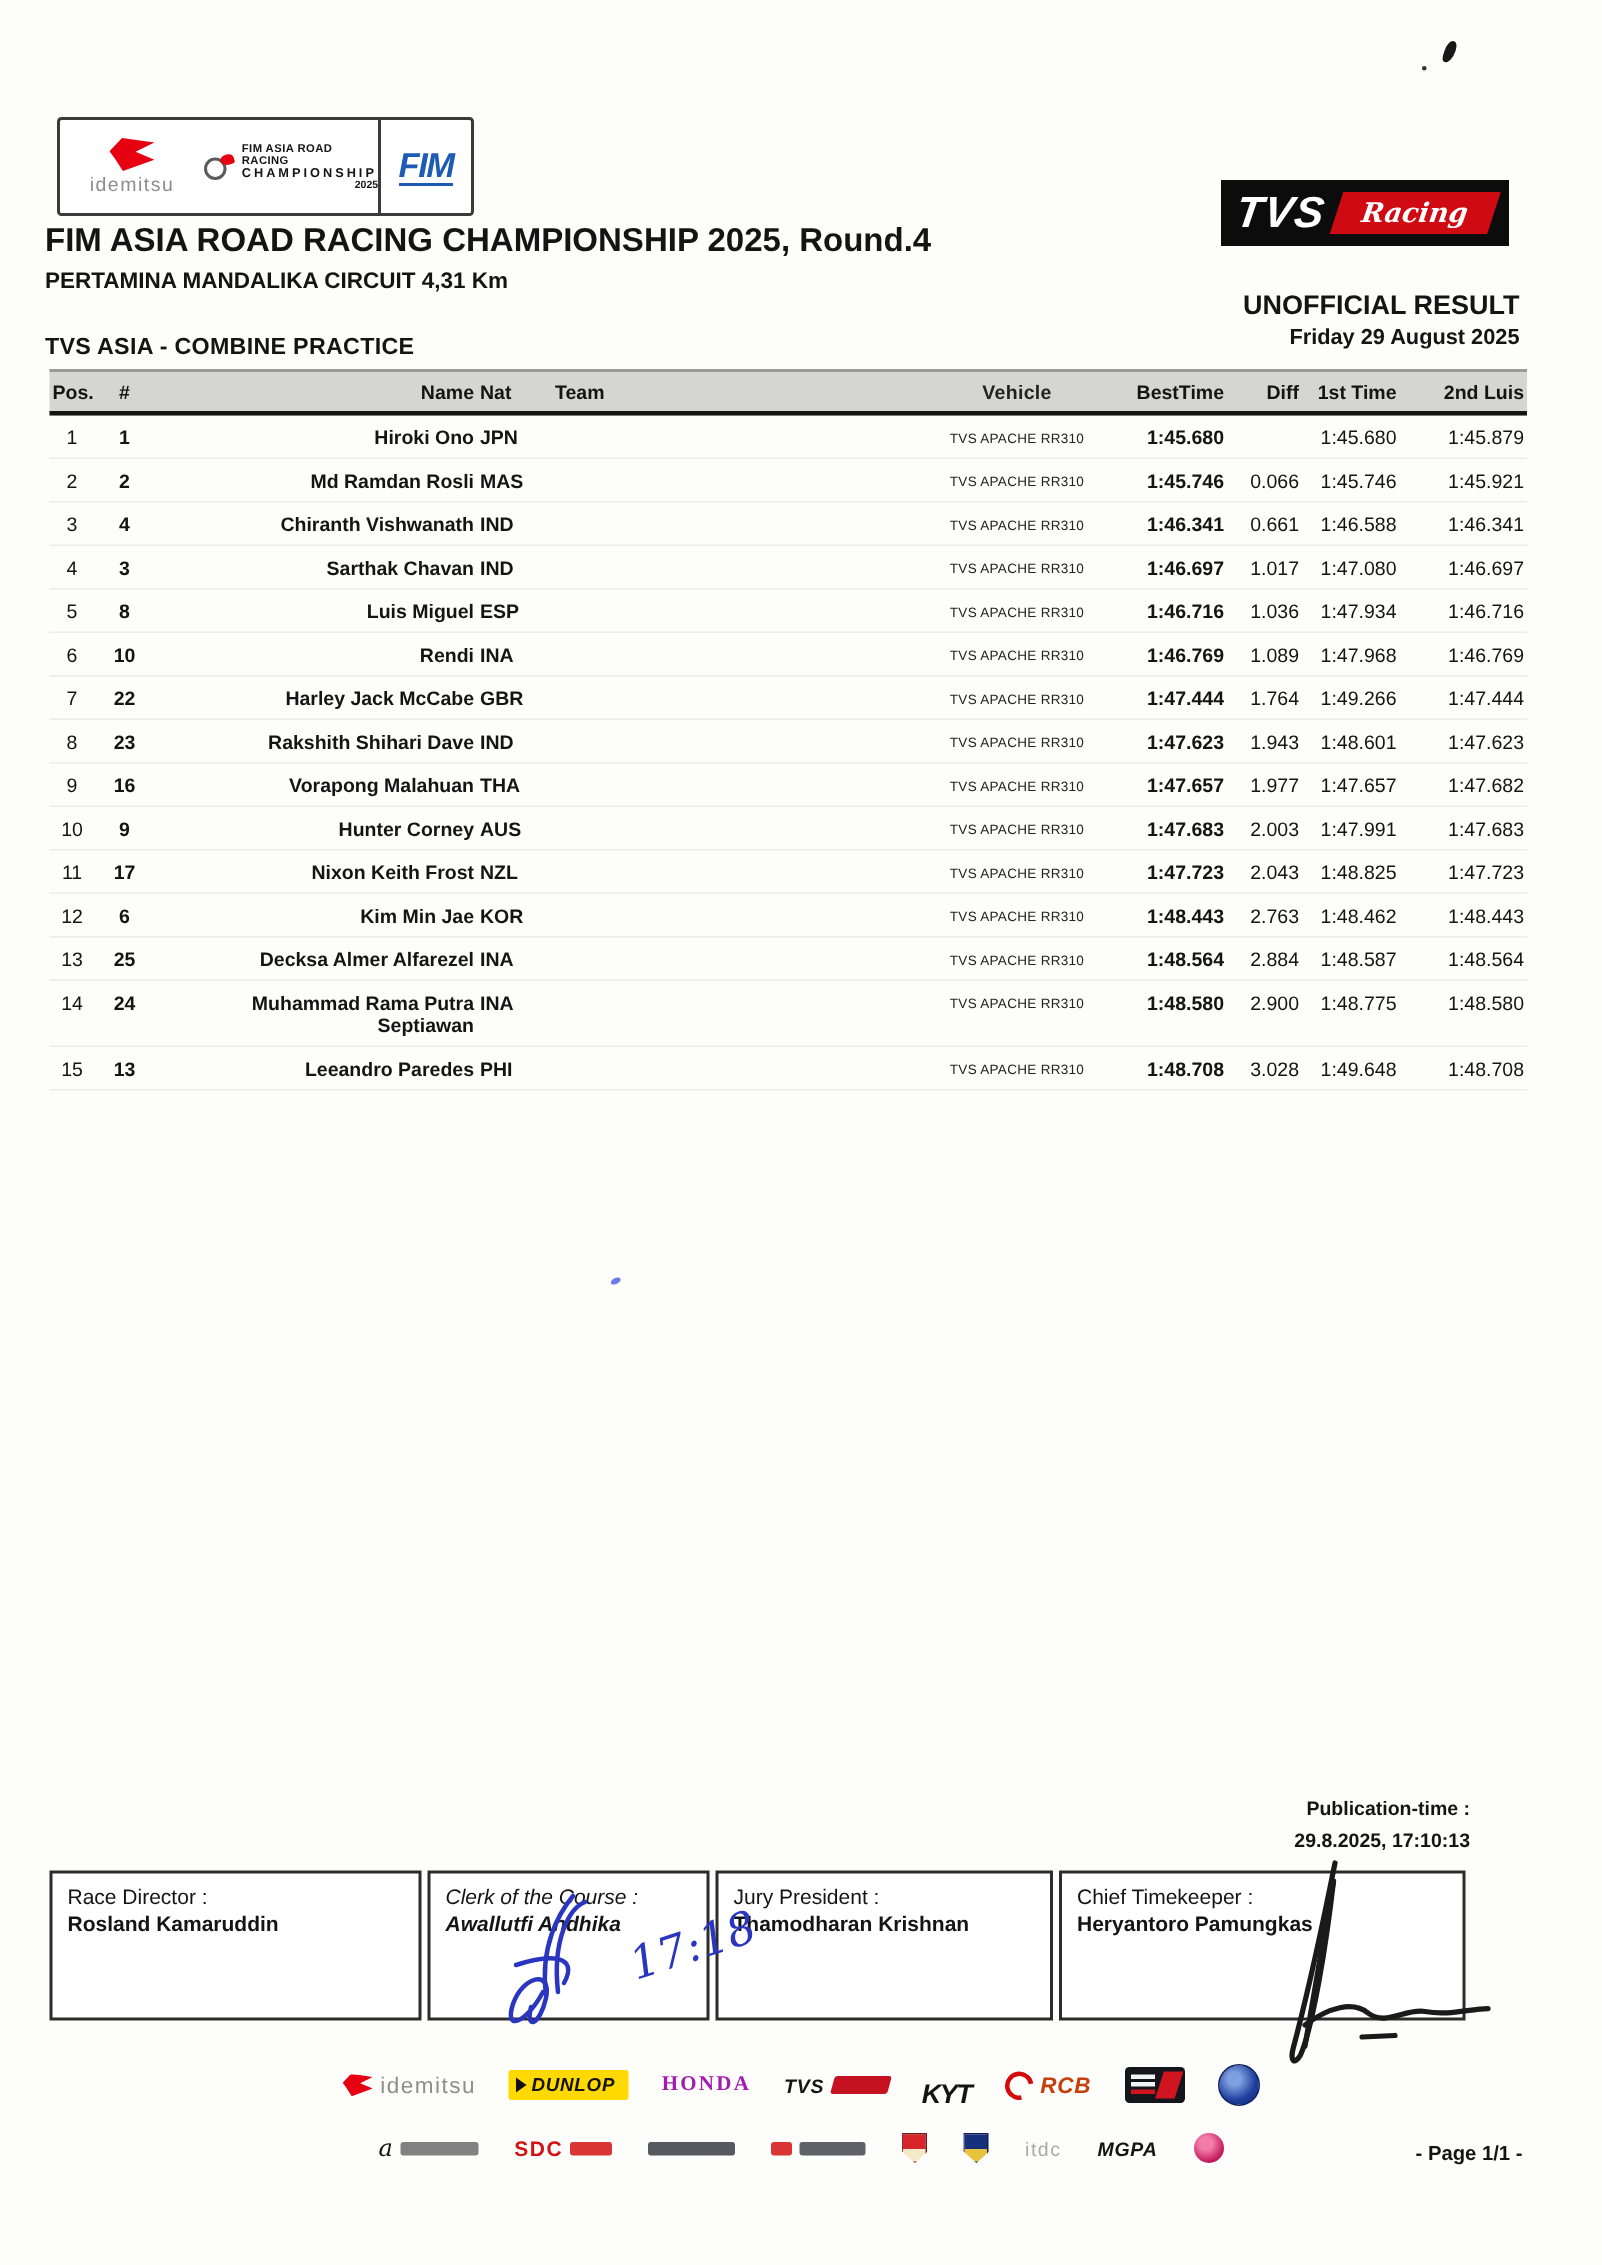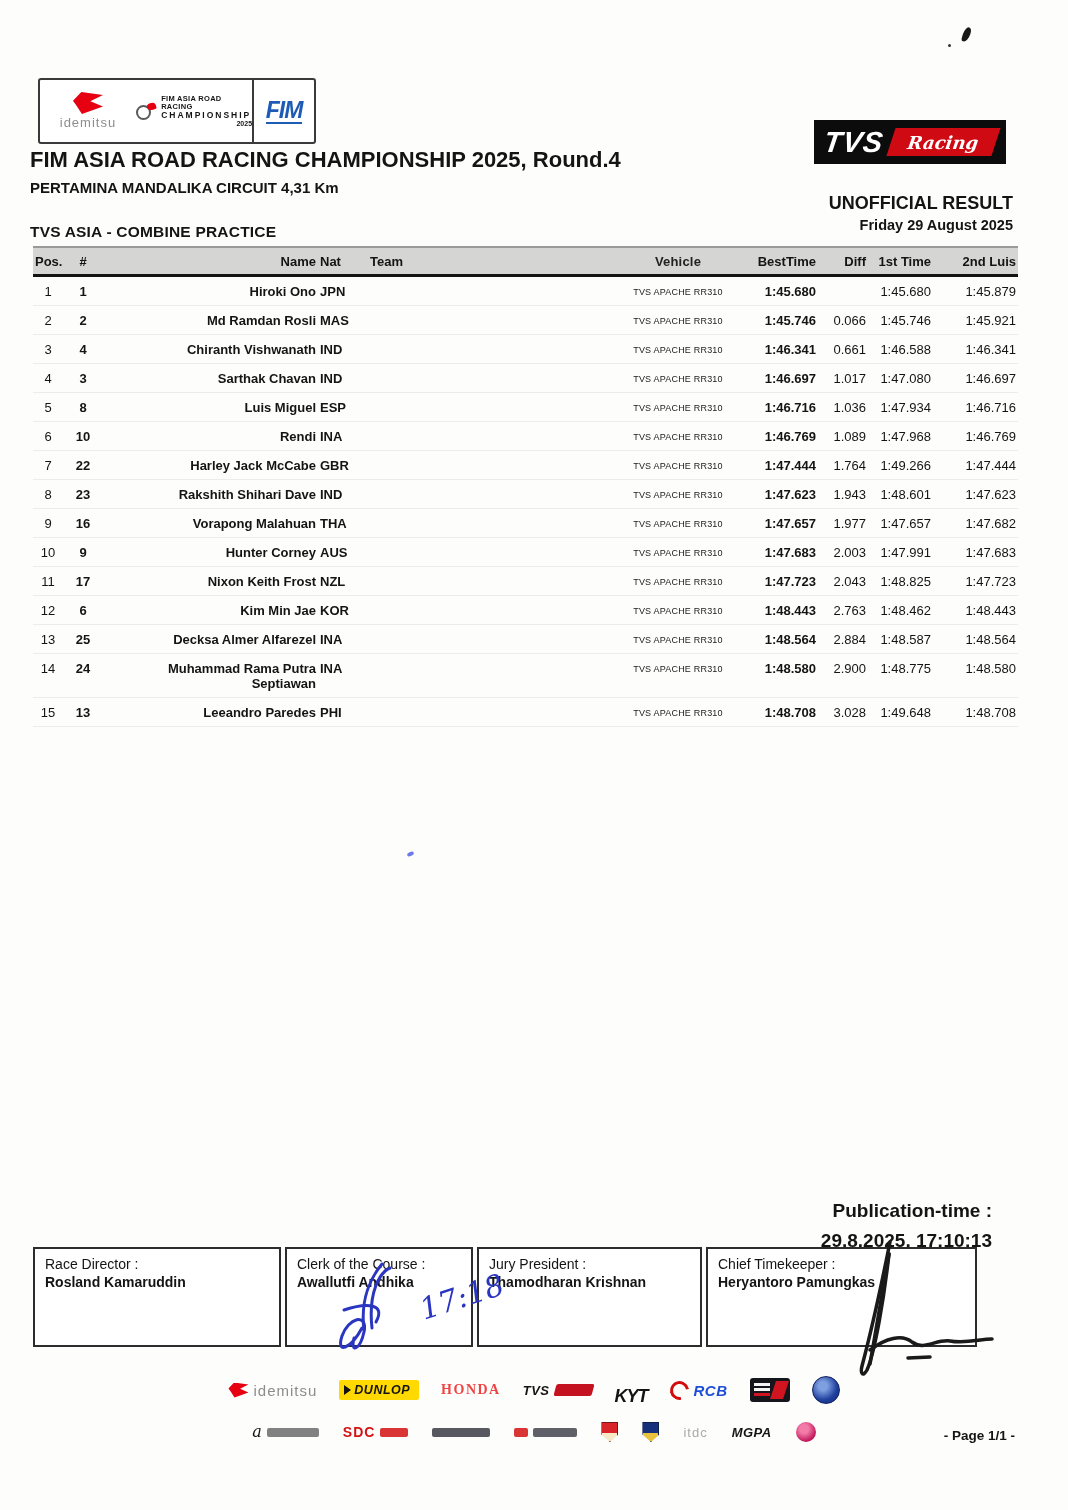--- a/index.html
+++ b/index.html
@@ -48,43 +48,43 @@
   .c-name{text-align:right;font-weight:bold;padding-left:3px;}
   .c-nat{text-align:left;font-weight:bold;}
   .c-team{text-align:left;}
   .c-veh{text-align:center;font-size:9px;letter-spacing:.2px;padding-top:3px;color:#222;}
   .thead .c-veh{font-size:13px;padding-top:0;}
   .c-best{text-align:right;font-weight:bold;}
   .c-diff,.c-first,.c-second{text-align:right;}
   .thead .cell{font-weight:bold;}
 
   
-  .pub{right:76px;top:1196px;text-align:right;font-size:19px;font-weight:bold;line-height:1.6;}
+  .pub{right:88px;top:1196px;text-align:right;font-size:13px;font-weight:bold;line-height:1.6;}
   .officials{left:33px;top:1247px;width:980px;display:flex;gap:4px;}
   .obox{border:2px solid #2c2c2c;height:100px;box-sizing:border-box;padding:7px 10px;background:#fff;}
   .obox .role{font-size:14px;}
   .obox .oname{font-size:14px;font-weight:bold;margin-top:2px;}
-  .ob1{width:248px;} .ob2{width:188px;} .ob3{width:225px;} .ob4{width:271px;}
+  .ob1{width:248px;} .ob2{width:188px;font-style:italic;} .ob3{width:225px;} .ob4{width:271px;}
   .sig{pointer-events:none;}
 
   .sponsors1{left:0;right:0;top:1374px;display:flex;justify-content:center;align-items:center;gap:22px;height:32px;}
   .sponsors2{left:0;right:0;top:1420px;display:flex;justify-content:center;align-items:center;gap:24px;height:24px;}
   .sp{display:inline-flex;align-items:center;gap:5px;}
   .lbl{font-weight:bold;}
   .sp-idemitsu .lbl{color:#8d8d8d;font-weight:normal;font-size:15px;letter-spacing:1px;}
   .sp-idemitsu .icon{width:20px;height:15px;background:#e60012;clip-path:polygon(0 40%,28% 0,100% 14%,58% 42%,100% 66%,30% 100%,12% 62%);}
   .sp-dunlop .wrap{background:#ffd900;padding:3px 9px 3px 5px;border-radius:2px;display:inline-flex;align-items:center;gap:3px;}
   .sp-dunlop .arr{width:0;height:0;border-left:7px solid #111;border-top:5px solid transparent;border-bottom:5px solid transparent;}
   .sp-dunlop .lbl{font-style:italic;font-size:12.5px;letter-spacing:.5px;}
-  .sp-honda .lbl{color:#ef4444;font-size:14px;letter-spacing:1.5px;font-family:"Liberation Serif",serif;text-align:center;}
+  .sp-honda .lbl{color:#a21caf;font-size:14px;letter-spacing:1.5px;font-family:"Liberation Serif",serif;text-align:center;}
   .sp-tvs .lbl{font-style:italic;font-size:13px;letter-spacing:.5px;}
   .sp-tvs .tail{width:38px;height:12px;background:#c51220;border-radius:2px;transform:skewX(-15deg);}
   .sp-kyt .lbl{font-style:italic;font-size:18px;letter-spacing:-1px;margin-top:13px;}
   .sp-rcb .swoosh{width:13px;height:13px;border:3px solid #d40b0b;border-radius:50%;border-right-color:transparent;transform:rotate(35deg);}
-  .sp-rcb .lbl{color:#1d4ed8;font-style:italic;font-size:15px;letter-spacing:.5px;}
+  .sp-rcb .lbl{color:#c2410c;font-style:italic;font-size:15px;letter-spacing:.5px;}
   .badge-arrc{width:40px;height:24px;background:#15151c;border-radius:3px;position:relative;overflow:hidden;}
   .badge-arrc:before{content:"";position:absolute;right:4px;top:3px;width:13px;height:18px;background:#d01420;transform:skewX(-18deg);}
   .badge-arrc:after{content:"";position:absolute;left:4px;top:5px;width:16px;height:3px;background:#f4f4f4;box-shadow:0 5px 0 #f4f4f4,0 10px 0 #d01420;}
   .circ-imi{width:26px;height:26px;border-radius:50%;background:radial-gradient(circle at 38% 35%,#7fa0e0 0 18%,#1f3f9e 60%,#142a77 100%);border:1px solid #10225e;}
   .bar{display:inline-block;height:9px;border-radius:2px;opacity:.85;}
   .sp-alpine .script{font-family:"DejaVu Serif",serif;font-style:italic;font-size:16px;line-height:1;}
   .sp-sdc .lbl{color:#d41212;font-size:14px;letter-spacing:1px;}
   .shield1{width:17px;height:20px;background:linear-gradient(180deg,#d8232a 55%,#f5e9c8 55%);clip-path:polygon(0 0,100% 0,100% 62%,50% 100%,0 62%);border:1px solid #7a1418;box-sizing:border-box;}
   .shield2{width:17px;height:20px;background:linear-gradient(180deg,#17307c 55%,#e8c23c 55%);clip-path:polygon(0 0,100% 0,100% 62%,50% 100%,0 62%);border:1px solid #101f4e;box-sizing:border-box;}
   .sp-itdc .lbl{color:#a9a9a9;font-weight:normal;font-size:13px;letter-spacing:1px;}

